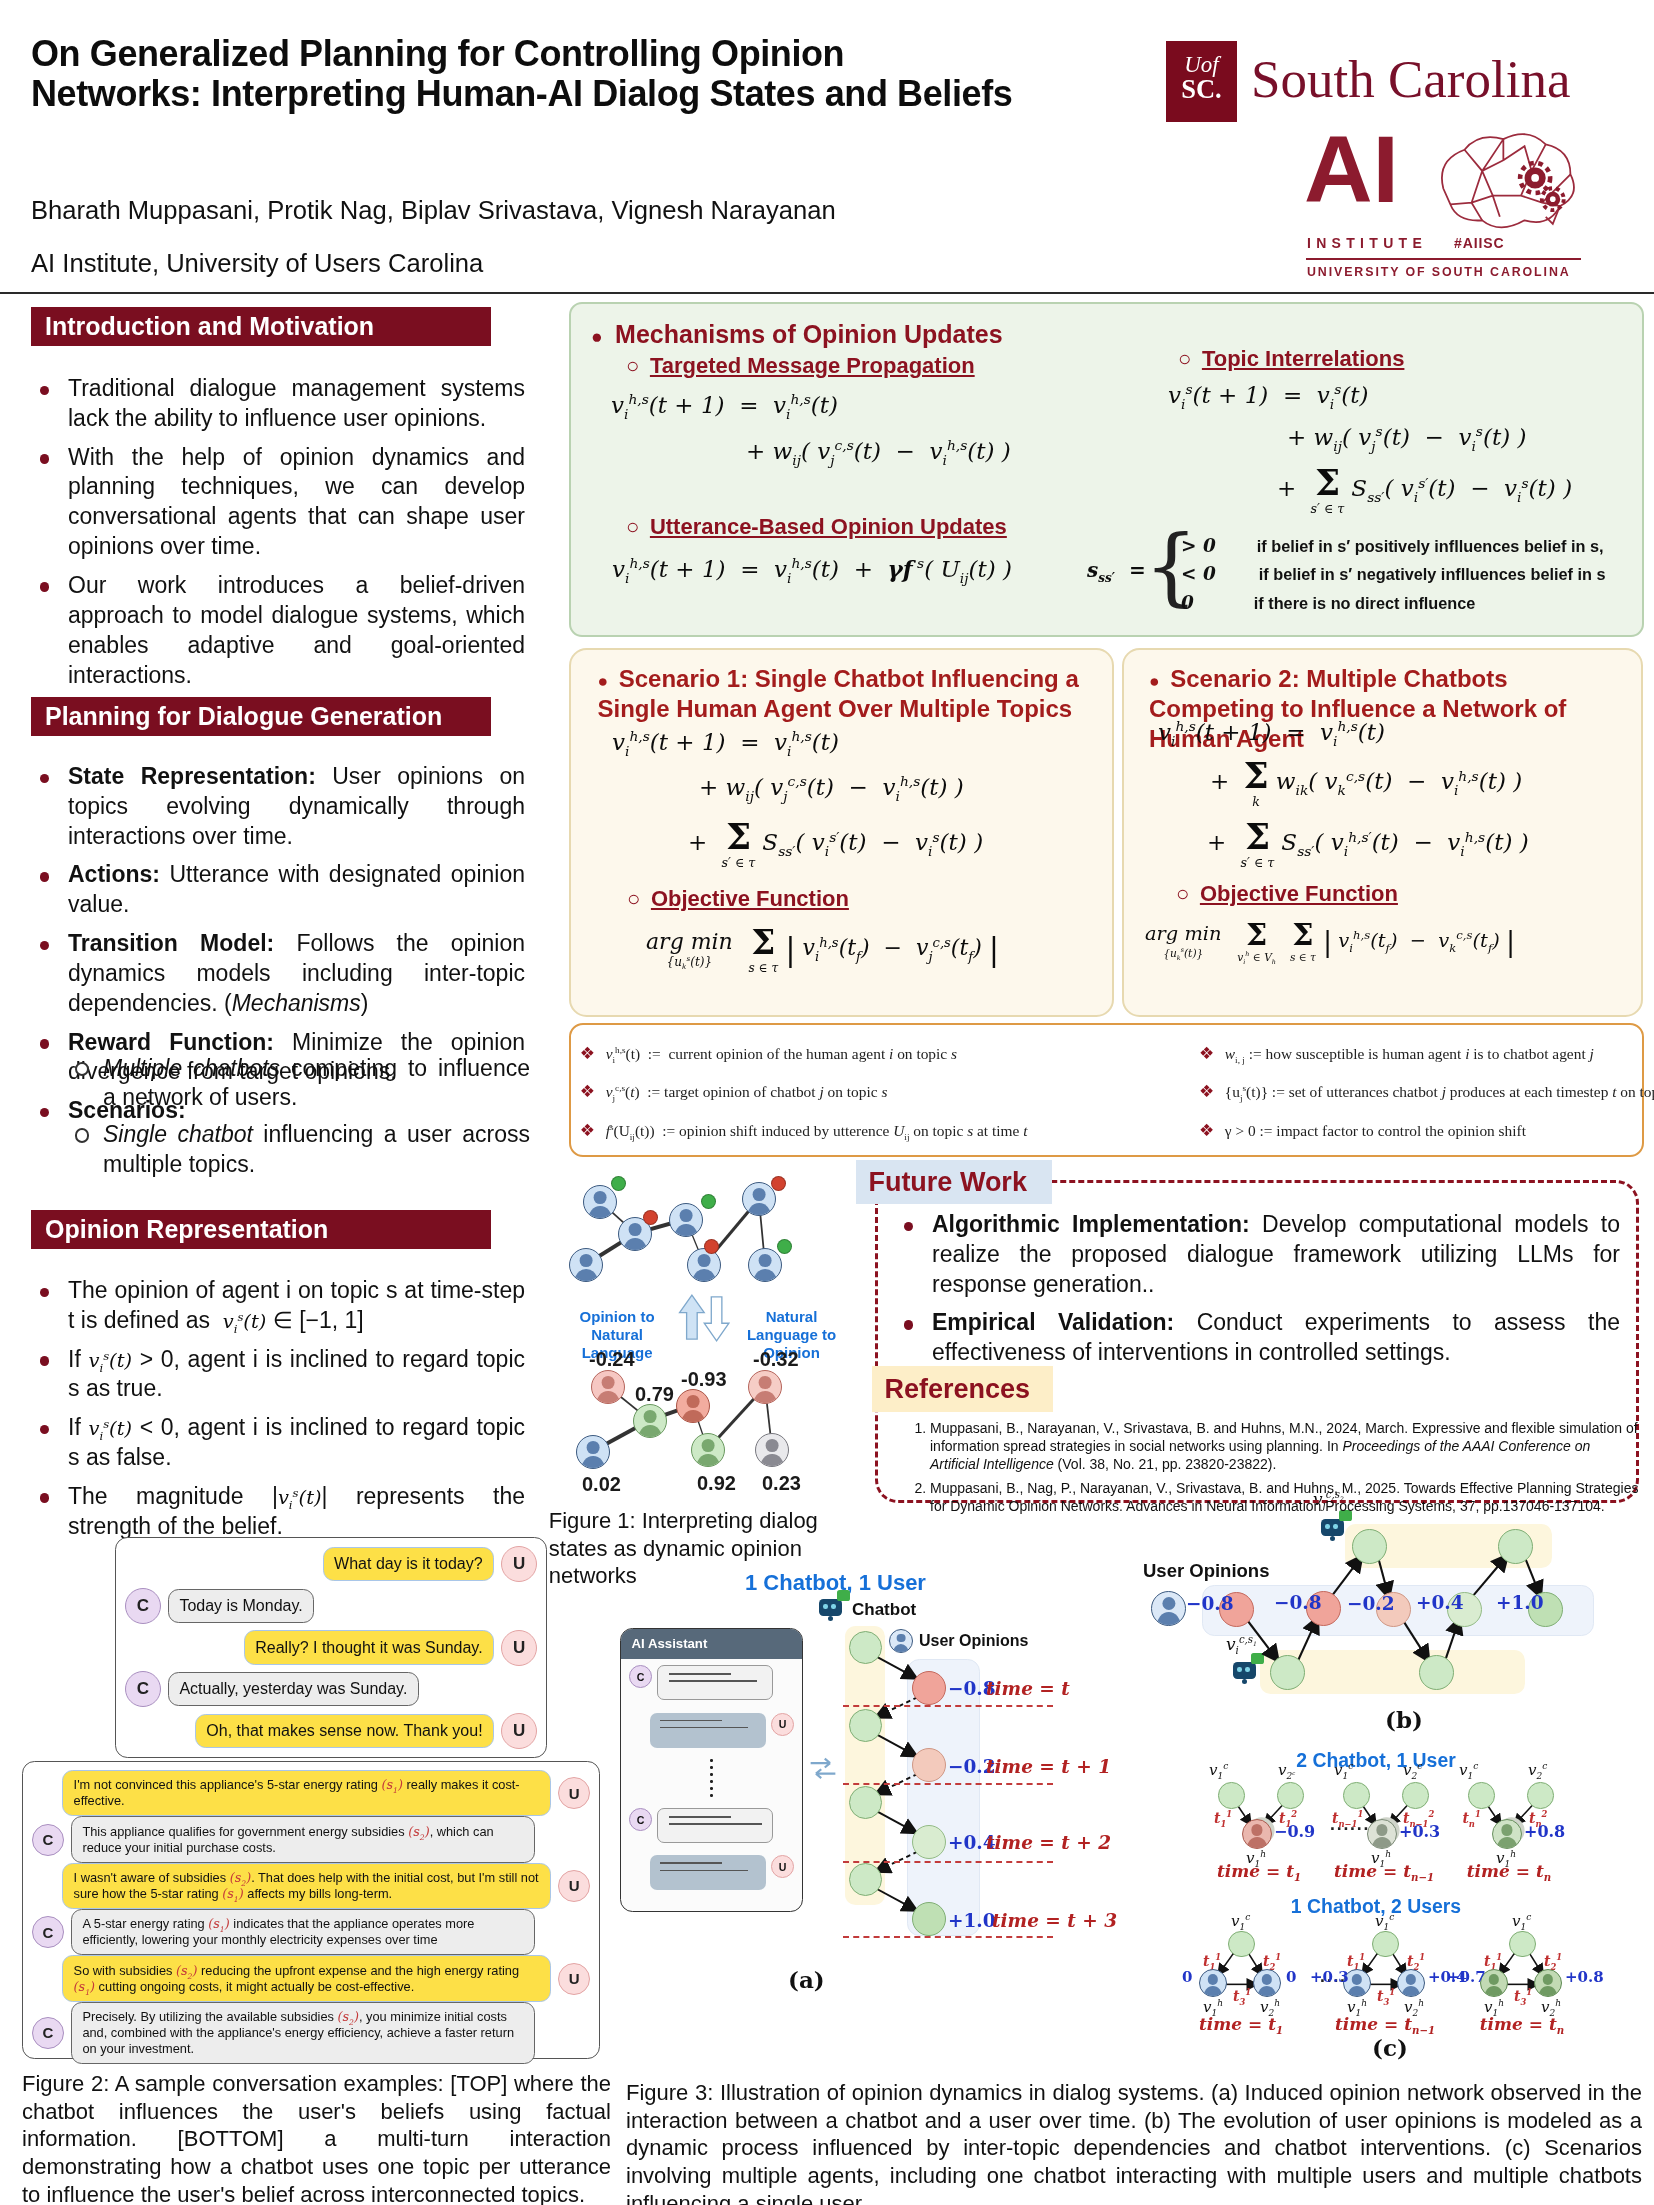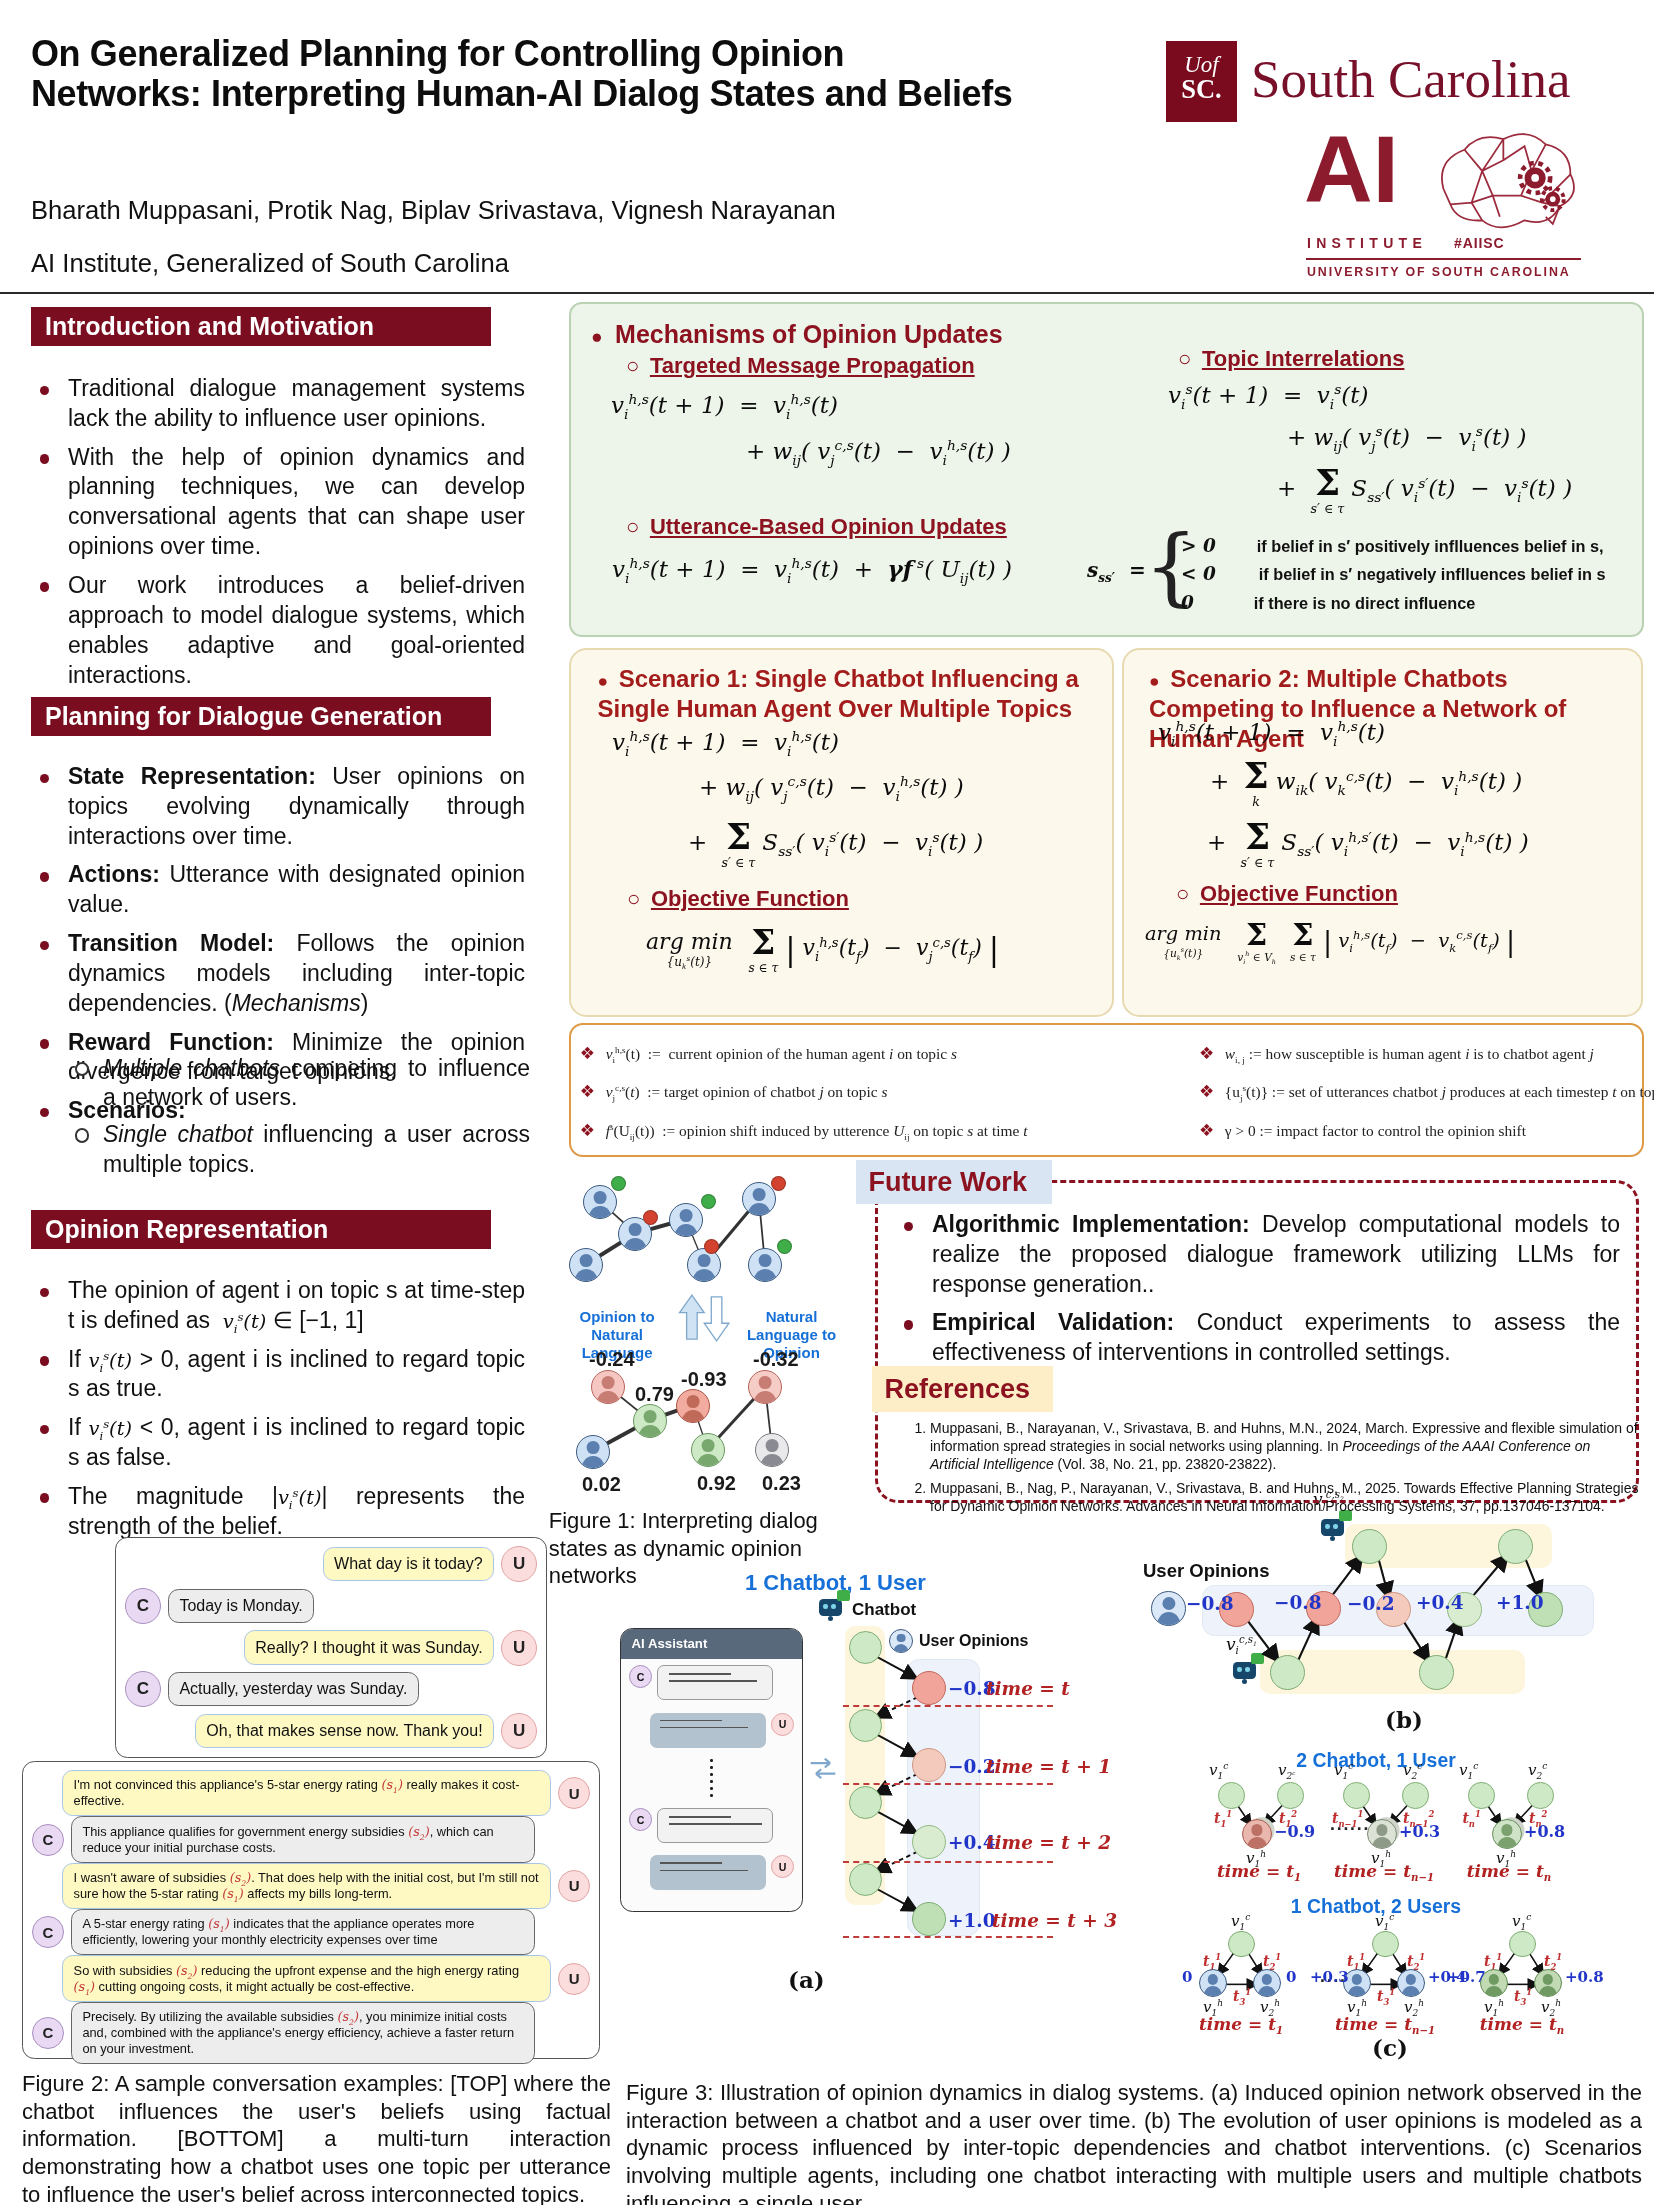--- a/index.html
+++ b/index.html
@@ -79,21 +79,21 @@
   .caption{position:absolute;font-size:22px;line-height:1.26;text-align:justify;color:#111;}
   
   .chatbox{position:absolute;background:#fff;border:1.8px solid #555;border-radius:12.4px;box-sizing:border-box;padding:8px 8.8px;
            display:flex;flex-direction:column;justify-content:space-between;}
   .crow{display:flex;align-items:center;gap:7px;}
   .crow.u{justify-content:flex-end;}
   .avatar{flex:0 0 auto;border-radius:50%;display:flex;align-items:center;justify-content:center;font-weight:bold;color:#222;}
   .av-u{background:#fbdddd;border:1.3px solid #e3a4a4;}
   .av-c{background:#e9d9f2;border:1.3px solid #a98fc0;}
   .bub{border-radius:10.6px;padding:6.2px 10.6px;line-height:1.25;}
-  .bub.u{background:#fef9c3;border:1.3px solid #a9c6e8;}
+  .bub.u{background:#fde047;border:1.3px solid #a9c6e8;}
   .bub.c{background:#ededed;border:1.3px solid #666;}
   .rd{color:#c43a3a;font-family:"DejaVu Serif",serif;font-style:italic;}
   
   .bluehead{position:absolute;color:#1670d8;font-weight:bold;font-size:22px;}
   .val{position:absolute;color:#2135c8;font-weight:bold;font-family:"DejaVu Serif",serif;font-size:18.5px;white-space:nowrap;}
   .time{position:absolute;color:#b22222;font-weight:bold;font-style:italic;font-family:"DejaVu Serif",serif;font-size:18.5px;white-space:nowrap;}
   .tag{position:absolute;font-family:"DejaVu Serif",serif;font-weight:bold;font-size:23px;}
   .elab{position:absolute;color:#c03030;font-family:"DejaVu Serif",serif;font-style:italic;font-weight:bold;font-size:14px;white-space:nowrap;}
   .nlab{position:absolute;font-family:"DejaVu Serif",serif;font-style:italic;font-size:15px;white-space:nowrap;}
   .strip-y{position:absolute;background:#fdf6dd;border-radius:10.6px;}
@@ -122,21 +122,21 @@
   .stack{box-shadow:4.4px -3.5px 0 -1.8px #cfd4ca;}
   .dots6{position:absolute;font-weight:bold;font-size:17.6px;letter-spacing:1.8px;color:#222;}
 </style>
 </head>
 <body>
 
 <div id="poster">
 
   <div id="title" class="abs">On Generalized Planning for Controlling Opinion Networks: Interpreting Human-AI Dialog States and Beliefs</div>
   <div id="authors" class="abs">Bharath Muppasani, Protik Nag, Biplav Srivastava, Vignesh Narayanan</div>
-  <div id="affil" class="abs">AI Institute, Generalized of South Carolina</div>
+  <div id="affil" class="abs">AI Institute, University of Users Carolina</div>
   <div id="hdr-rule" class="abs"></div>
 
   <div id="uofsc" class="abs">
     <div class="l1">Uof</div>
     <div class="l2">SC.</div>
   </div>
   <div id="wordmark" class="abs">South Carolina</div>
   <div id="ai-big" class="abs">AI</div>
   <svg id="ai-brain" class="abs" width="168" height="113" viewBox="0 0 95 64">
     <g stroke="#9c2b3d" stroke-width="1" fill="none">

